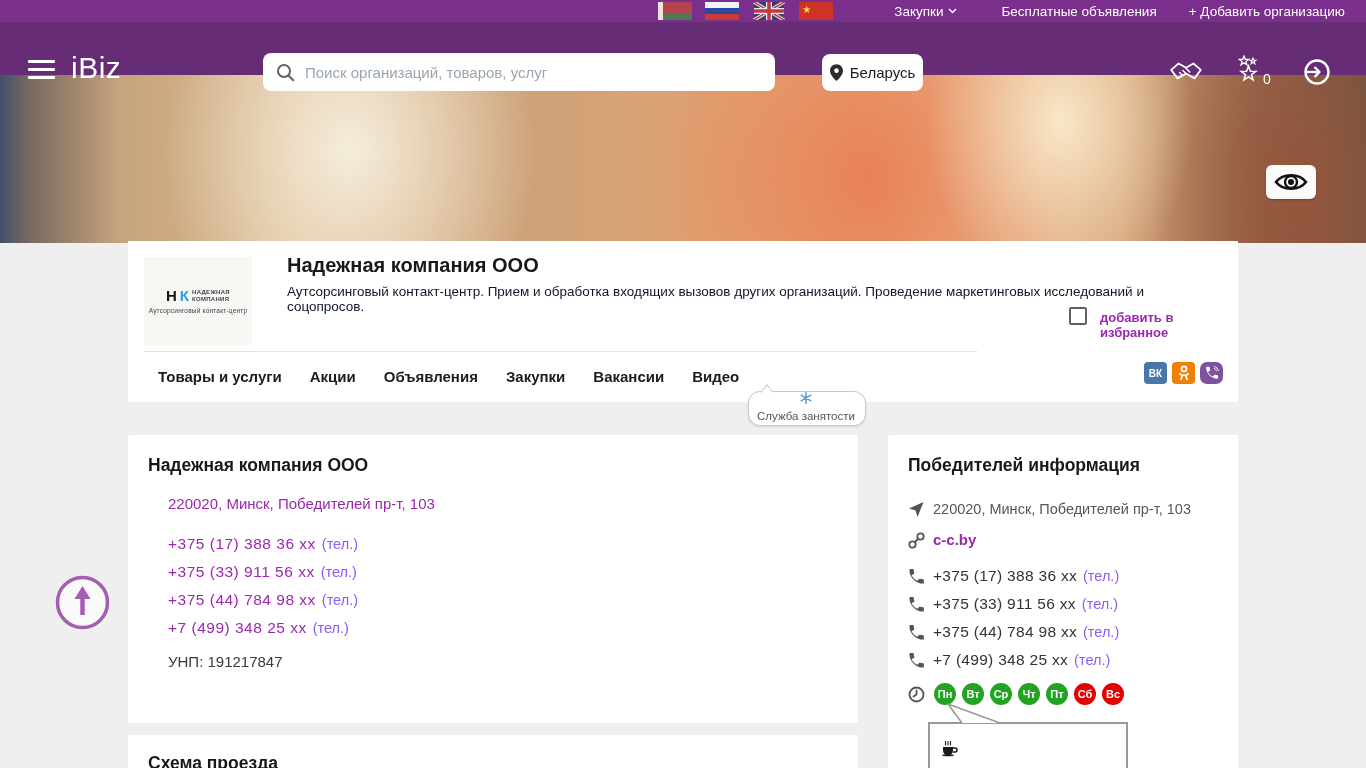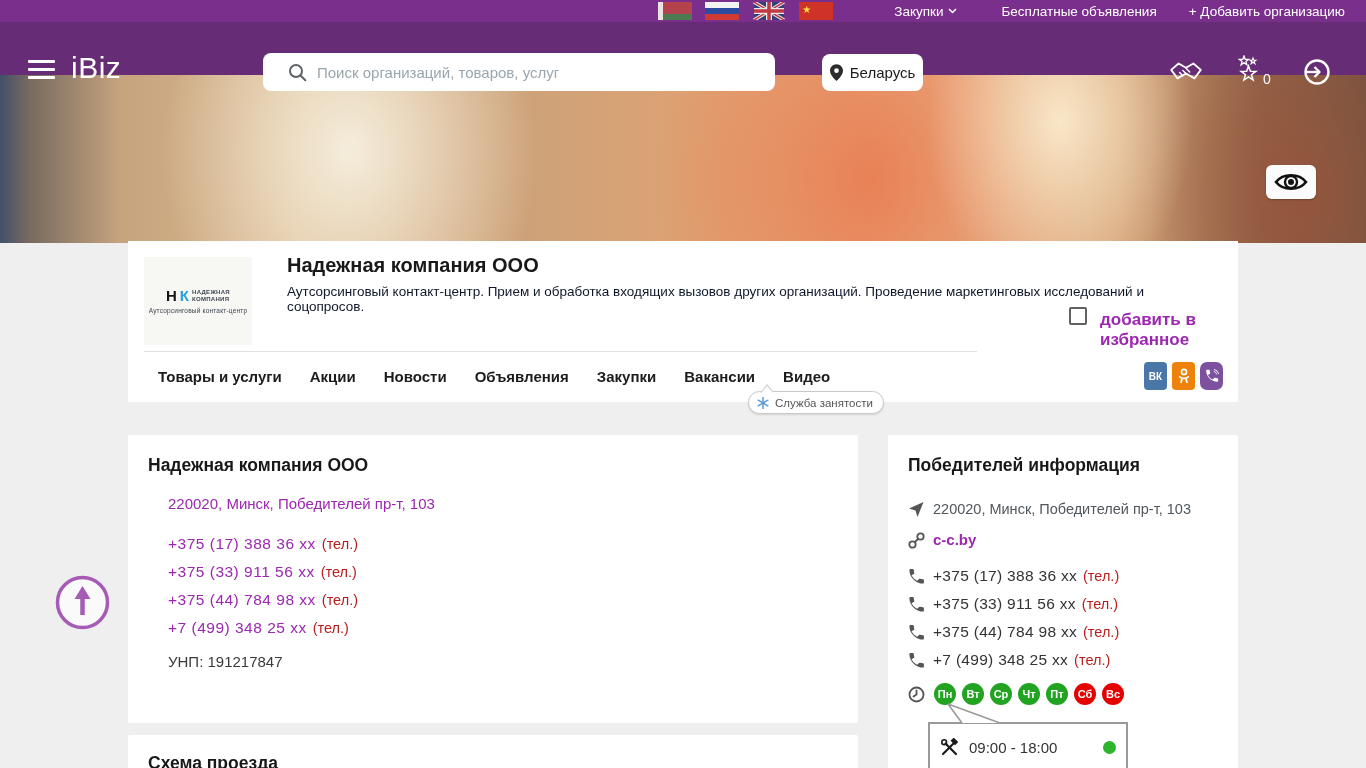--- a/index.html
+++ b/index.html
@@ -16,21 +16,21 @@
   .tb-link { color:#fff; font-size:13.5px; white-space:nowrap; display:flex; align-items:center; gap:5px; cursor:pointer; }
   .tb-zakupki { margin-left:48px; }
   .tb-free { margin-left:44px; }
   .tb-add { margin-left:32px; }
 
   
   #header { position:absolute; left:0; top:22px; width:1366px; height:53px; background:#662d76; z-index:30; }
   #hamburger { position:absolute; left:28px; top:38px; width:27px; height:19px; display:flex; flex-direction:column; justify-content:space-between; cursor:pointer; }
   #hamburger span { display:block; height:3px; background:#fff; border-radius:1px; }
   #logo { position:absolute; left:71px; top:29px; color:#fff; font-size:30px; font-weight:normal; letter-spacing:.5px; cursor:pointer; }
-  #searchbar { position:absolute; left:263px; top:31px; width:512px; height:38px; background:#fff; border-radius:8px; display:flex; align-items:center; padding-left:25px; }
+  #searchbar { position:absolute; left:263px; top:31px; width:512px; height:38px; background:#fff; border-radius:8px; display:flex; align-items:center; padding-left:13px; }
   #searchbar input { border:none; outline:none; background:transparent; font-size:15px; color:#333; margin-left:10px; width:440px; font-family:"Liberation Sans",sans-serif; }
   #searchbar input::placeholder { color:#9aa5ad; }
   #location { position:absolute; left:822px; top:32px; width:101px; height:37px; background:#fff; border-radius:8px; display:flex; align-items:center; justify-content:center; gap:7px; font-size:15px; color:#1c1c1c; cursor:pointer; }
   .hicon { position:absolute; cursor:pointer; }
   #fav-count { position:absolute; left:1263px; top:49px; color:#fff; font-size:14px; }
 
   
   #hero { position:absolute; left:0; top:75px; width:1366px; height:168px;
     background:
       radial-gradient(ellipse 260px 320px at 350px 45%, rgba(246,240,224,.95), rgba(246,240,224,0) 72%),
@@ -45,40 +45,40 @@
   #company-card { position:absolute; left:128px; top:241px; width:1110px; height:161px; background:#fff; z-index:10; }
   #company-logo { position:absolute; left:16px; top:16px; width:108px; height:88px; background:#f7f7f4; display:flex; flex-direction:column; align-items:center; justify-content:center; }
   .nk-row { display:flex; align-items:center; gap:3px; }
   .nk-mark { font-size:15px; font-weight:bold; line-height:13px; }
   .nk-n { color:#161616; } .nk-k { color:#2aa0dc; }
   .nk-lines { display:flex; flex-direction:column; font-size:6px; color:#3e4650; letter-spacing:.3px; line-height:7px; font-weight:bold; }
   .nk-sub { font-size:6.5px; color:#3e4650; margin-top:4px; letter-spacing:.2px; }
   #company-title { position:absolute; left:159px; top:13px; font-size:20px; font-weight:bold; color:#191919; }
   #company-desc { position:absolute; left:159px; top:43px; font-size:13.5px; color:#0f172a; width:890px; }
   #fav-box { position:absolute; left:941px; top:66px; width:18px; height:18px; border:2px solid #616161; border-radius:2px; background:#fff; cursor:pointer; }
-  #fav-label { position:absolute; left:972px; top:69px; font-size:17px; font-weight:bold; color:#9c27b0; cursor:pointer; }
+  #fav-label { position:absolute; left:972px; top:69px; font-size:13px; font-weight:bold; color:#9c27b0; cursor:pointer; }
   #tabs-divider { position:absolute; left:16px; top:110px; width:833px; height:1px; background:#e2e2e2; }
   #tabs { position:absolute; left:16px; top:111px; height:50px; display:flex; }
   .tab { padding:0 14px; line-height:50px; font-size:15px; font-weight:bold; color:#1c1c1c; cursor:pointer; white-space:nowrap; }
   .tab.active { background:#ececec; color:#7b1fa2; }
   #socials { position:absolute; left:1016px; top:121px; display:flex; gap:5px; }
-  .soc { width:23px; height:28px; border-radius:4px; display:flex; align-items:center; justify-content:center; color:#fff; cursor:pointer; }
+  .soc { width:23px; height:22px; border-radius:4px; display:flex; align-items:center; justify-content:center; color:#fff; cursor:pointer; }
   .soc-vk { background:#4a76a8; font-size:10px; font-weight:bold; }
   .soc-ok { background:#ee8208; }
   .soc-viber { background:#7d519d; border-radius:7px; }
-  #vac-tooltip { position:absolute; left:620px; top:150px; height:23px; background:#fff; border:1px solid #c9c9c9; border-radius:12px; display:flex; align-items:center; padding:0 10px 0 8px; gap:6px; font-size:11.5px; color:#555; box-shadow:0 1px 2px rgba(0,0,0,.12); z-index:12; }
+  #vac-tooltip { position:absolute; left:620px; top:150px; height:35px; background:#fff; border:1px solid #c9c9c9; border-radius:12px; display:flex; align-items:center; padding:0 10px 0 8px; gap:6px; font-size:11.5px; color:#555; box-shadow:0 1px 2px rgba(0,0,0,.12); z-index:12;flex-direction:column; }
   #vac-tooltip::before { content:""; position:absolute; left:13px; top:-5px; width:9px; height:9px; background:#fff; border-left:1px solid #c9c9c9; border-top:1px solid #c9c9c9; transform:rotate(50deg) skewX(12deg); }
 
   
   #about-card { position:absolute; left:128px; top:435px; width:730px; height:288px; background:#fff; border-radius:2px; }
   #about-title { position:absolute; left:20px; top:20px; font-size:17.5px; font-weight:bold; color:#181818; }
   #about-address { position:absolute; left:40px; top:60px; font-size:15px; color:#9c27b0; cursor:pointer; }
   .phone-row { position:absolute; left:40px; font-size:15.5px; }
   .phone-num { color:#9c27b0; letter-spacing:.5px; }
-  .phone-note { color:#b91c1c; font-size:14.5px; margin-left:6px; }
+  .phone-note { color:#8b5cf6; font-size:14.5px; margin-left:6px; }
   #about-unp { position:absolute; left:40px; top:218px; font-size:15px; color:#3a3a3a; }
 
   
   #map-card { position:absolute; left:128px; top:735px; width:730px; height:60px; background:#fff; border-radius:2px; }
   #map-title { position:absolute; left:20px; top:18px; font-size:17.5px; font-weight:bold; color:#181818; }
 
   
   #contact-card { position:absolute; left:888px; top:435px; width:350px; height:420px; background:#fff; border-radius:2px; }
   #contact-title { position:absolute; left:20px; top:20px; font-size:17.5px; font-weight:bold; color:#181818; }
   .c-icon { position:absolute; left:20px; width:17px; height:17px; }
@@ -191,21 +191,20 @@
     <div class="nk-sub">Аутсорсинговый контакт-центр</div>
   </div>
   <div id="company-title">Надежная компания ООО</div>
   <div id="company-desc">Аутсорсинговый контакт-центр. Прием и обработка входящих вызовов других организаций. Проведение маркетинговых исследований и соцопросов.</div>
   <div id="fav-box"></div>
   <div id="fav-label">добавить в избранное</div>
   <div id="tabs-divider"></div>
   <div id="tabs">
     <div class="tab">Товары и услуги</div>
     <div class="tab">Акции</div>
-    <div class="tab">Новости</div>
     <div class="tab">Объявления</div>
     <div class="tab">Закупки</div>
     <div class="tab">Вакансии</div>
     <div class="tab">Видео</div>
   </div>
   <div id="socials">
     <div class="soc soc-vk">
         <span>ВК</span>
       </div>
     <div class="soc soc-ok">
@@ -292,30 +291,20 @@
     <span class="day closed">Вс</span>
   </div>
 
   <svg id="hp-pointer" width="70" height="21" viewBox="0 0 70 21">
     <path d="M10 1 L24 20 L62 20 Z" fill="#fff"></path>
     <path d="M10 1 L24 20 M10 1 L62 20" stroke="#9a9a9a" stroke-width="1.6" fill="none"></path>
   </svg>
   <div id="hours-popup">
     <div class="hp-row">
       <svg width="19" height="19" viewBox="0 0 19 19">
-        <line x1="3" y1="16" x2="14" y2="5" stroke="#1a1a1a" stroke-width="2.2" stroke-linecap="round"></line>
-        <rect x="11.2" y="1.2" width="6.4" height="4.4" transform="rotate(45 14.4 3.4)" fill="#1a1a1a"></rect>
-        <line x1="5.5" y1="5.5" x2="16" y2="16" stroke="#1a1a1a" stroke-width="2.2" stroke-linecap="round"></line>
-        <circle cx="4.2" cy="4.2" r="2.4" fill="none" stroke="#1a1a1a" stroke-width="1.6"></circle>
-      </svg>
-      <span>09:00 - 18:00</span>
-      <span class="hp-dot"></span>
-    </div>
-    <div class="hp-row">
-      <svg width="19" height="19" viewBox="0 0 19 19">
         <path d="M3 9 h10 v3.5 a5 5 0 0 1-10 0 Z" fill="#1a1a1a"></path>
         <path d="M13 10 h2 a2 2 0 0 1 0 4 h-2" fill="none" stroke="#1a1a1a" stroke-width="1.5"></path>
         <path d="M5.5 7 c-.8-1.5.8-2 0-3.5 M8 7 c-.8-1.5.8-2 0-3.5 M10.5 7 c-.8-1.5.8-2 0-3.5" fill="none" stroke="#1a1a1a" stroke-width="1.1" stroke-linecap="round"></path>
         <ellipse cx="8" cy="17.3" rx="6" ry="1" fill="#1a1a1a"></ellipse>
       </svg>
 
     </div>
   </div>
 </div>
 

